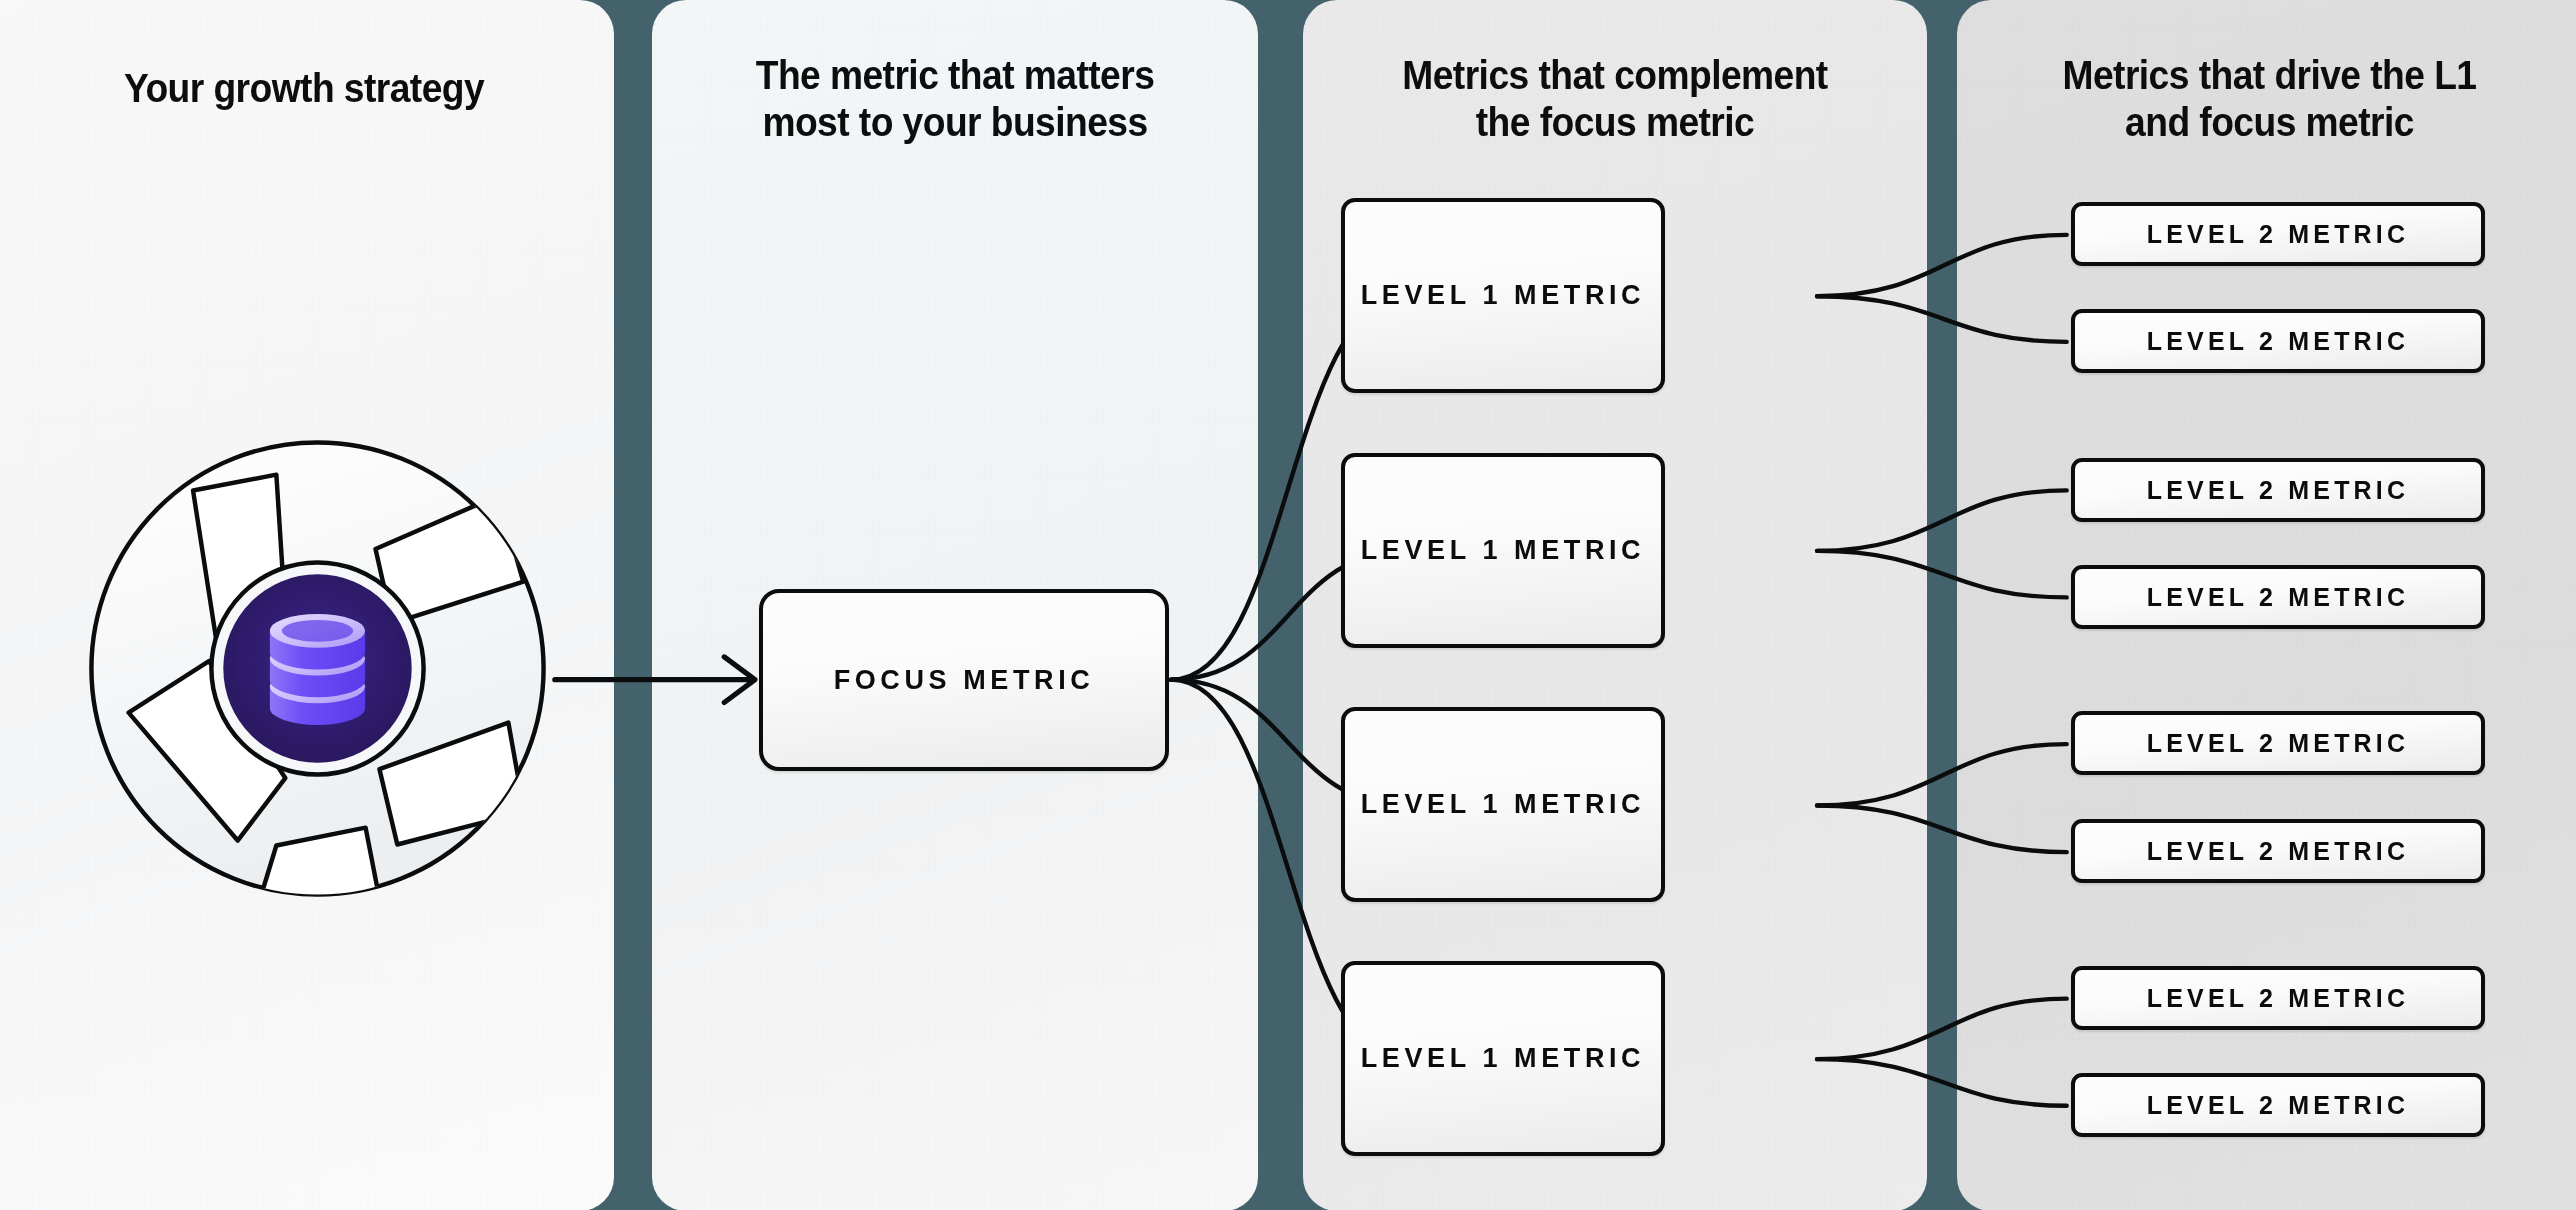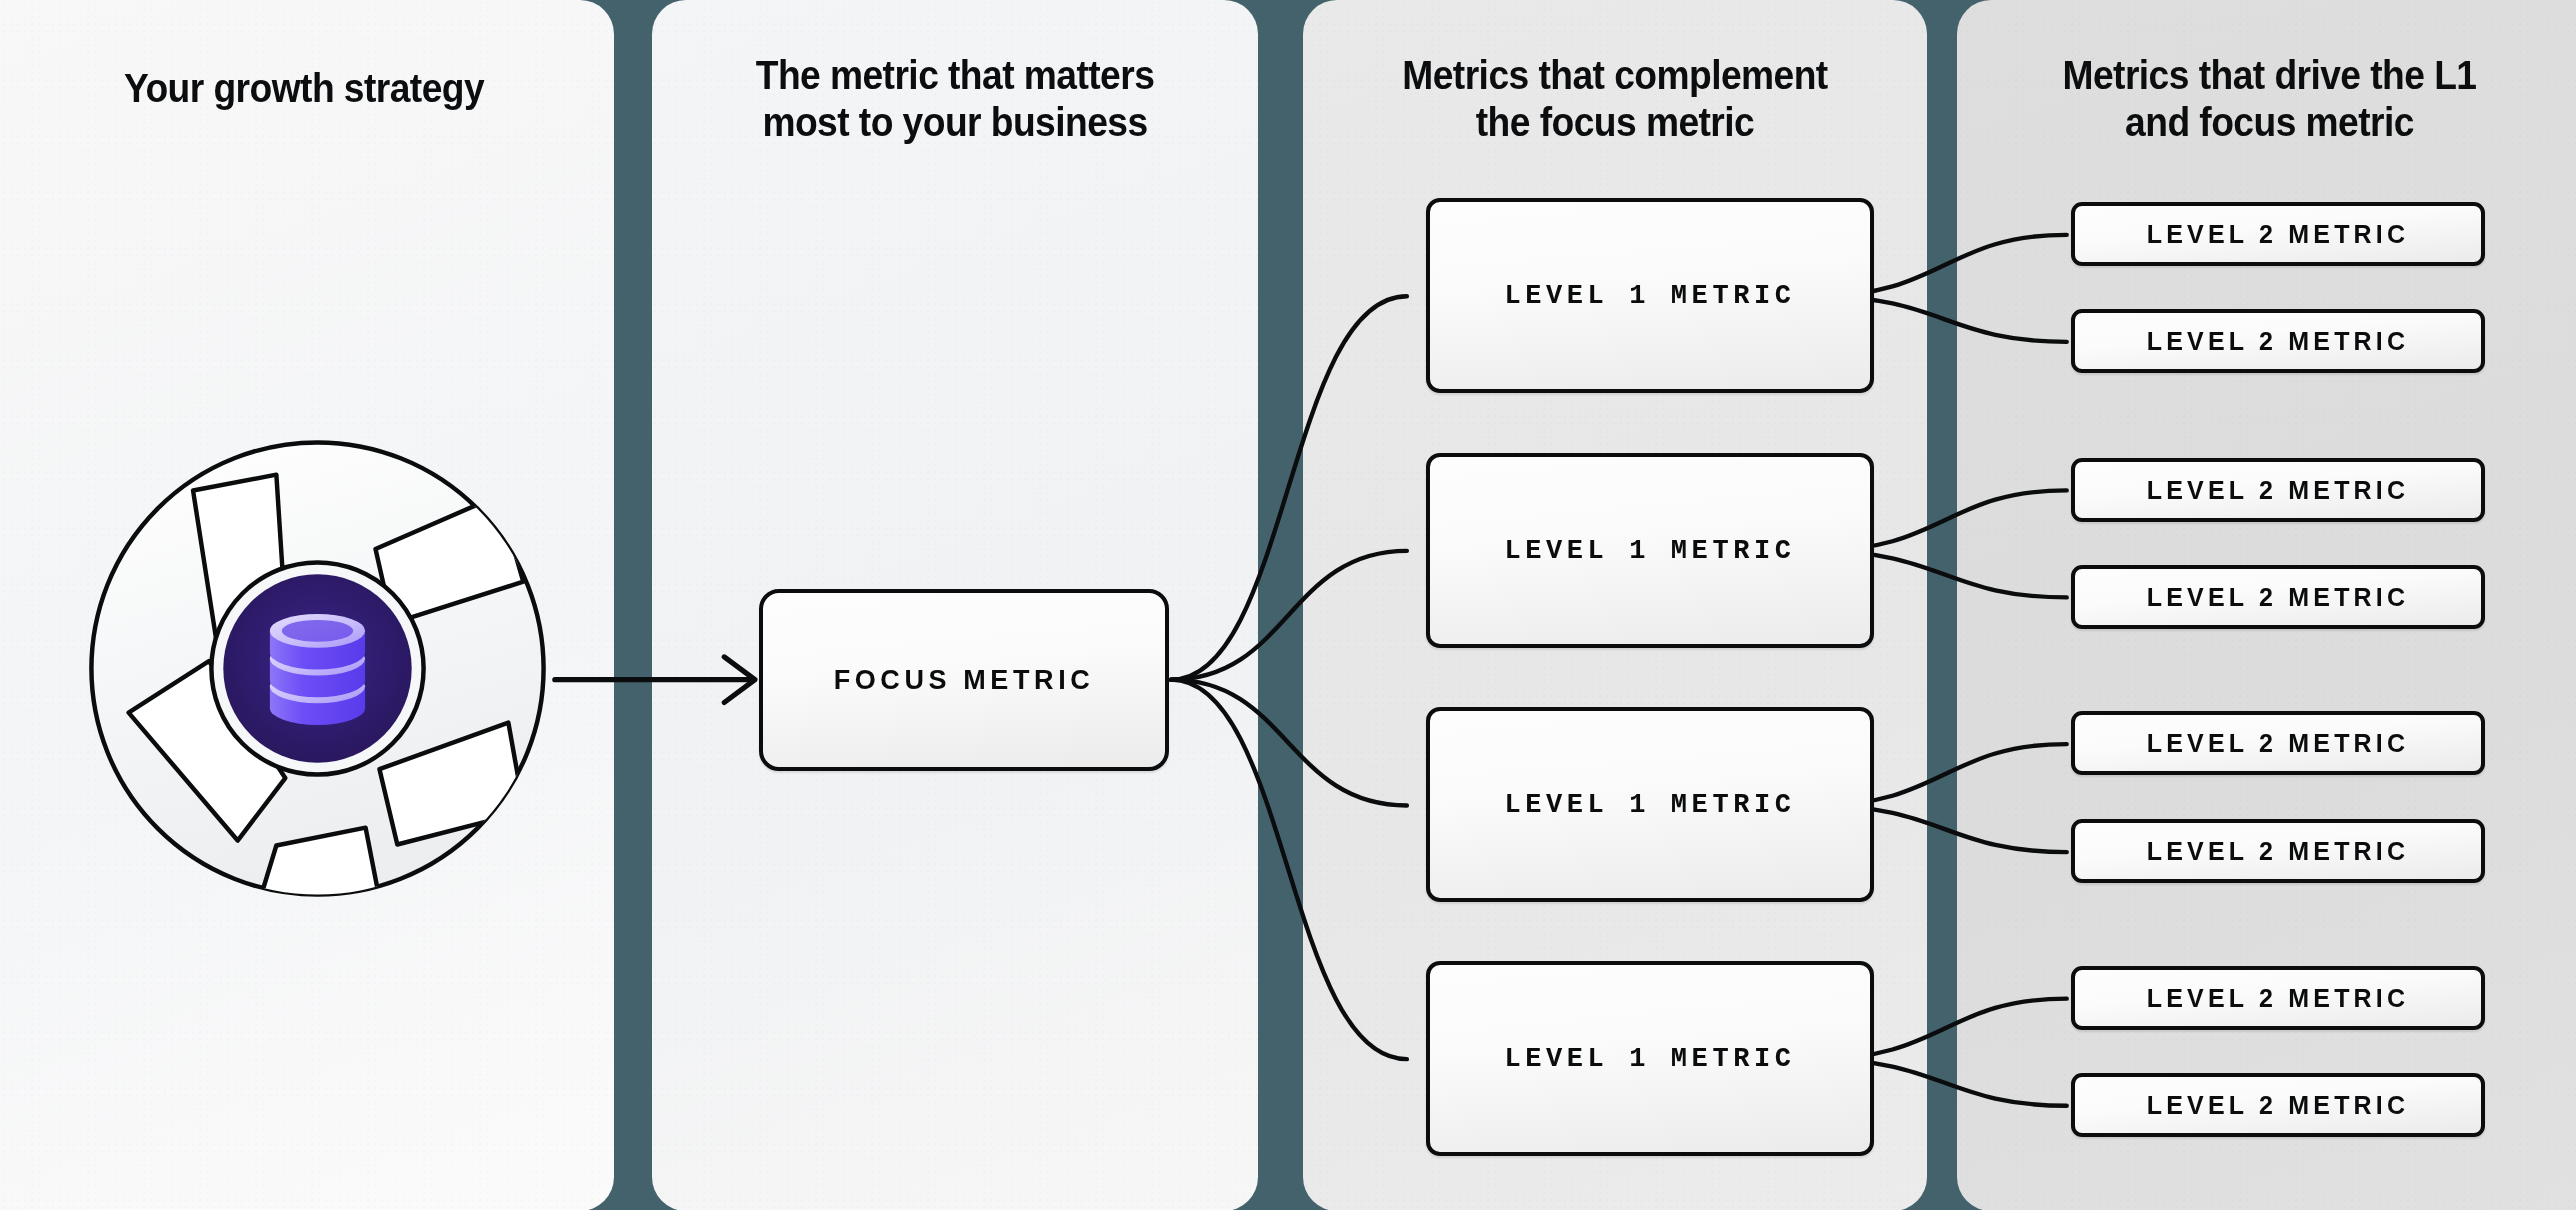--- a/index.html
+++ b/index.html
@@ -71,21 +71,21 @@
     color:#0a0c0d;
     white-space:nowrap;
   }
   .node.l2 span{font-size:25px;letter-spacing:4.2px;}
   .node.focus span{font-size:27px;letter-spacing:4.6px;}
 
   
   #focus-node{left:759px;top:589px;width:410px;height:182px;border-radius:20px;}
 
   
-  .l1{left:1426px;width:448px;height:195px;font-family:Liberation Mono, monospace;}
+  .l1{left:1341px;width:324px;height:195px;}
   #l1-0{top:198px;}
   #l1-1{top:453px;}
   #l1-2{top:707px;}
   #l1-3{top:961px;}
 
   
   .l2{left:2071px;width:414px;height:64px;border-radius:11px;border-width:4px;}
   #l2-0{top:202px;} #l2-1{top:309px;}
   #l2-2{top:458px;} #l2-3{top:565px;}
   #l2-4{top:711px;} #l2-5{top:819px;}

